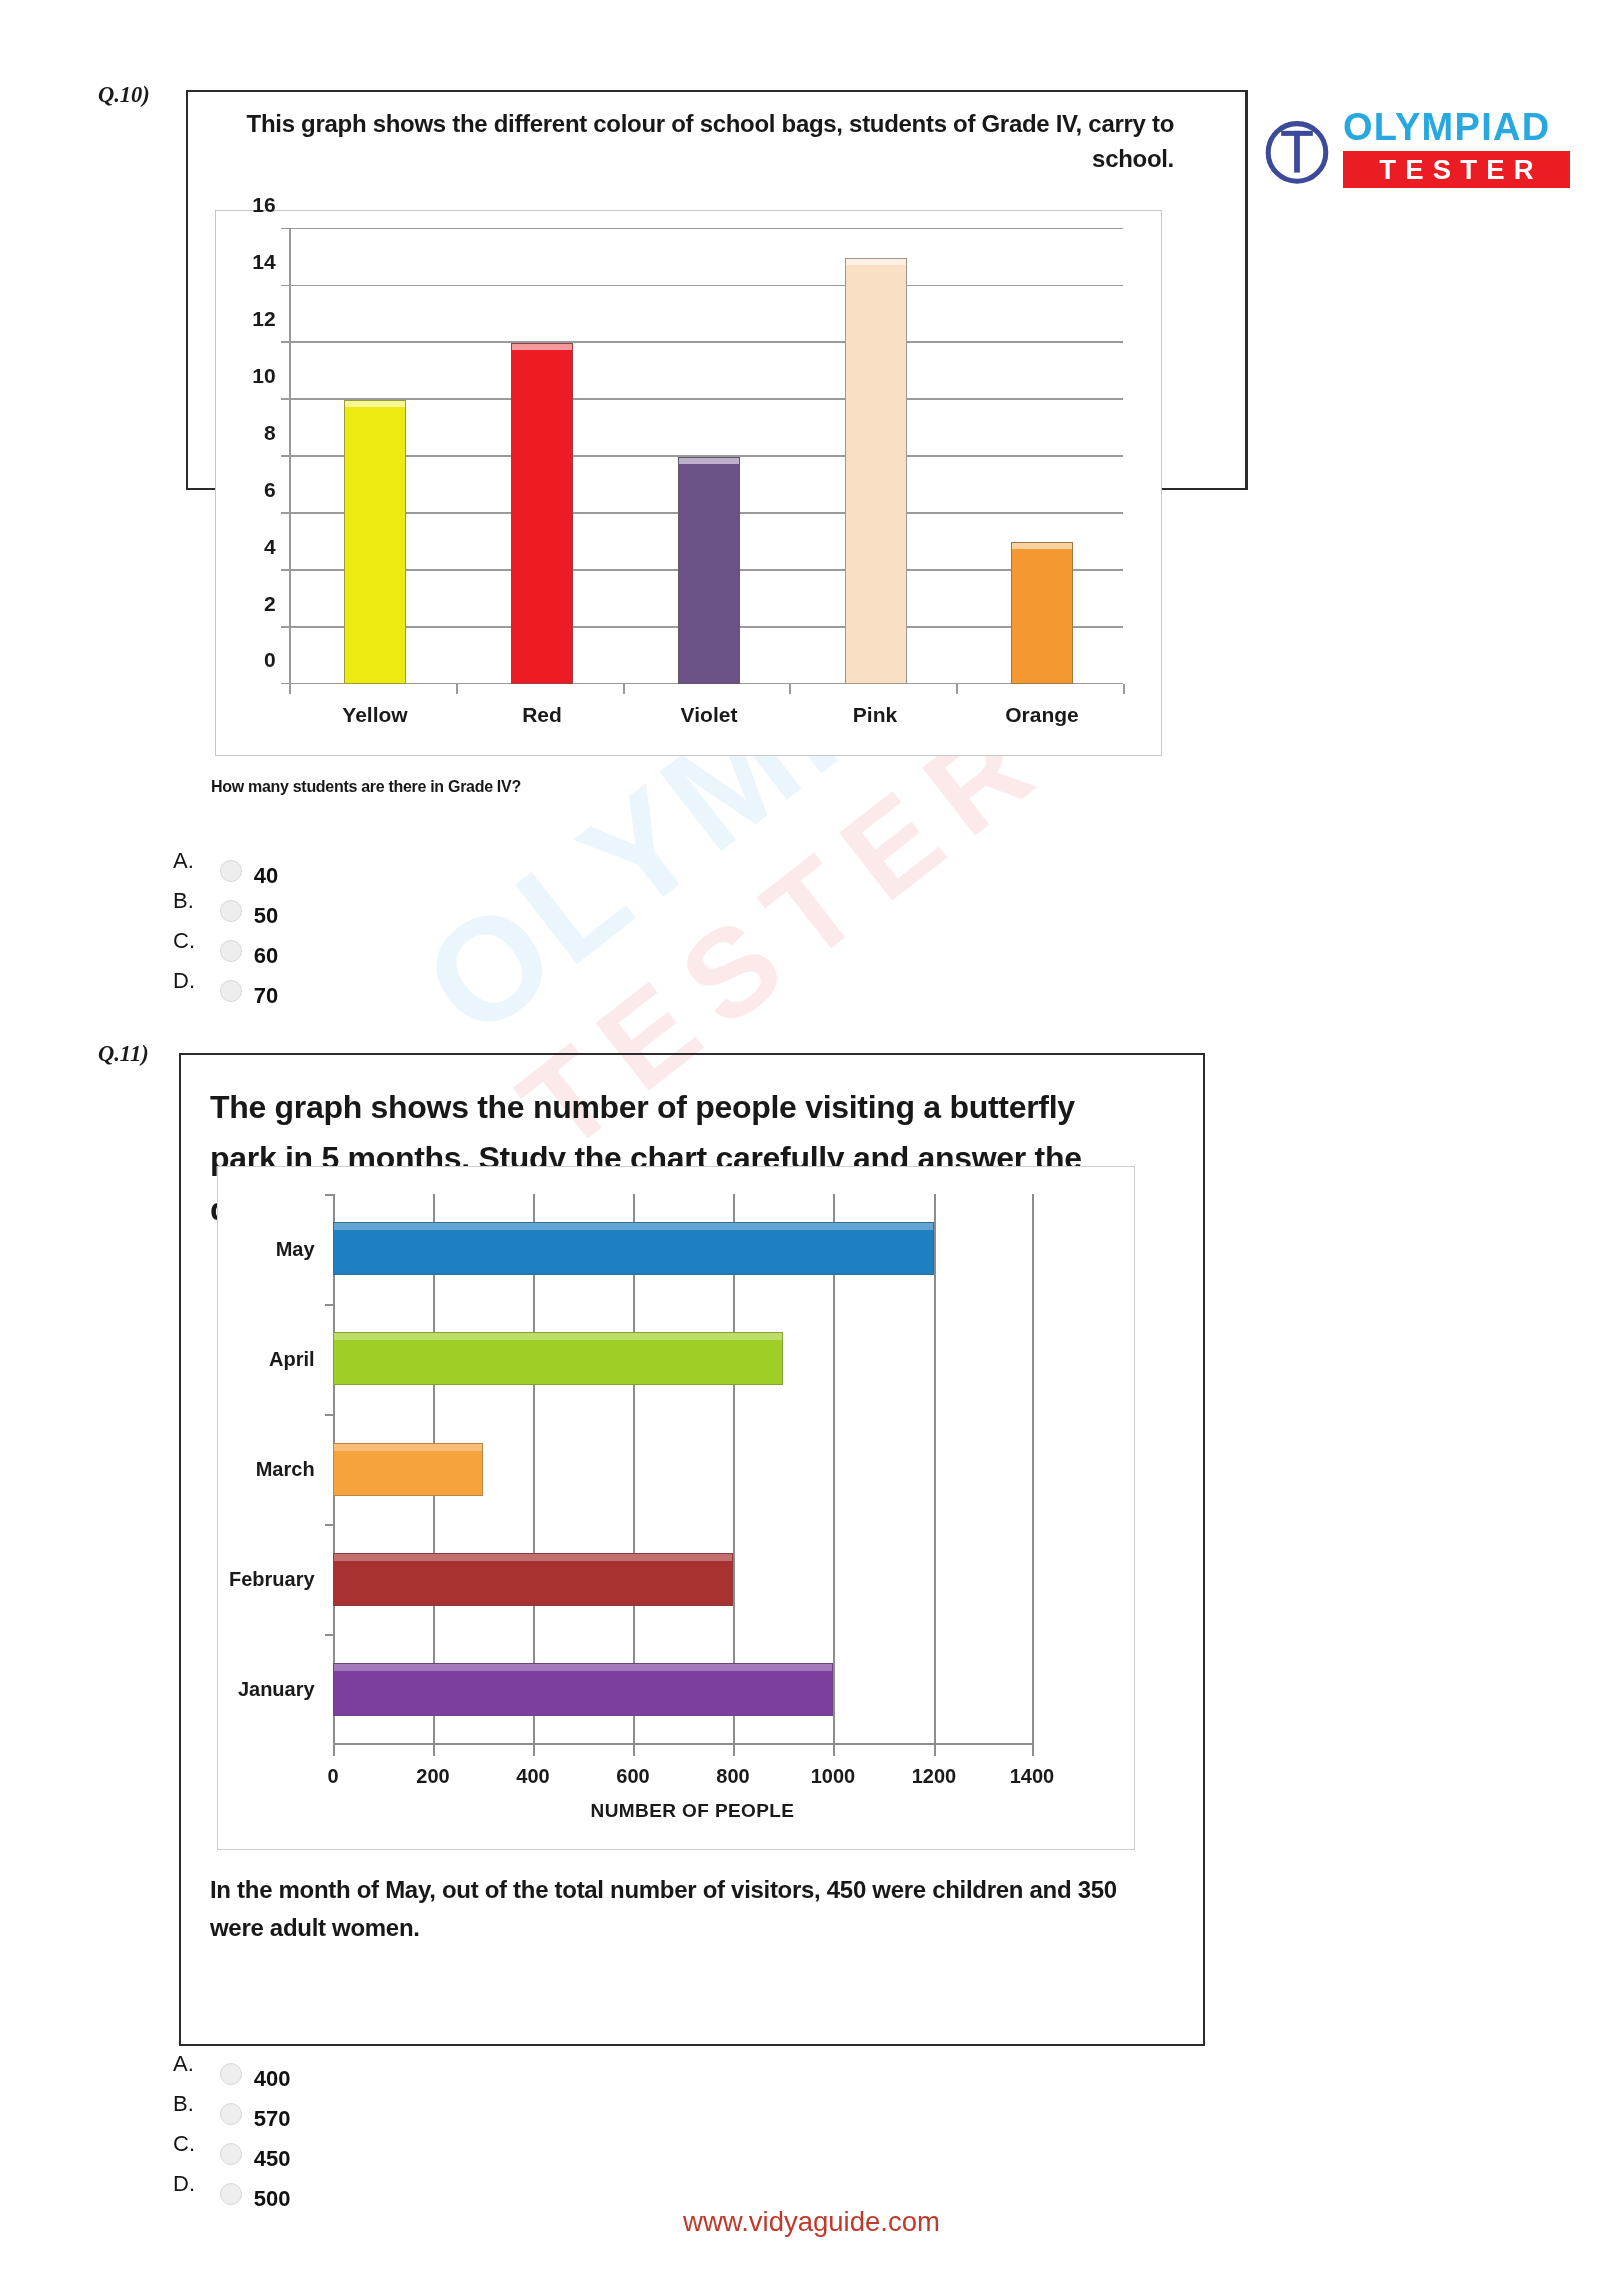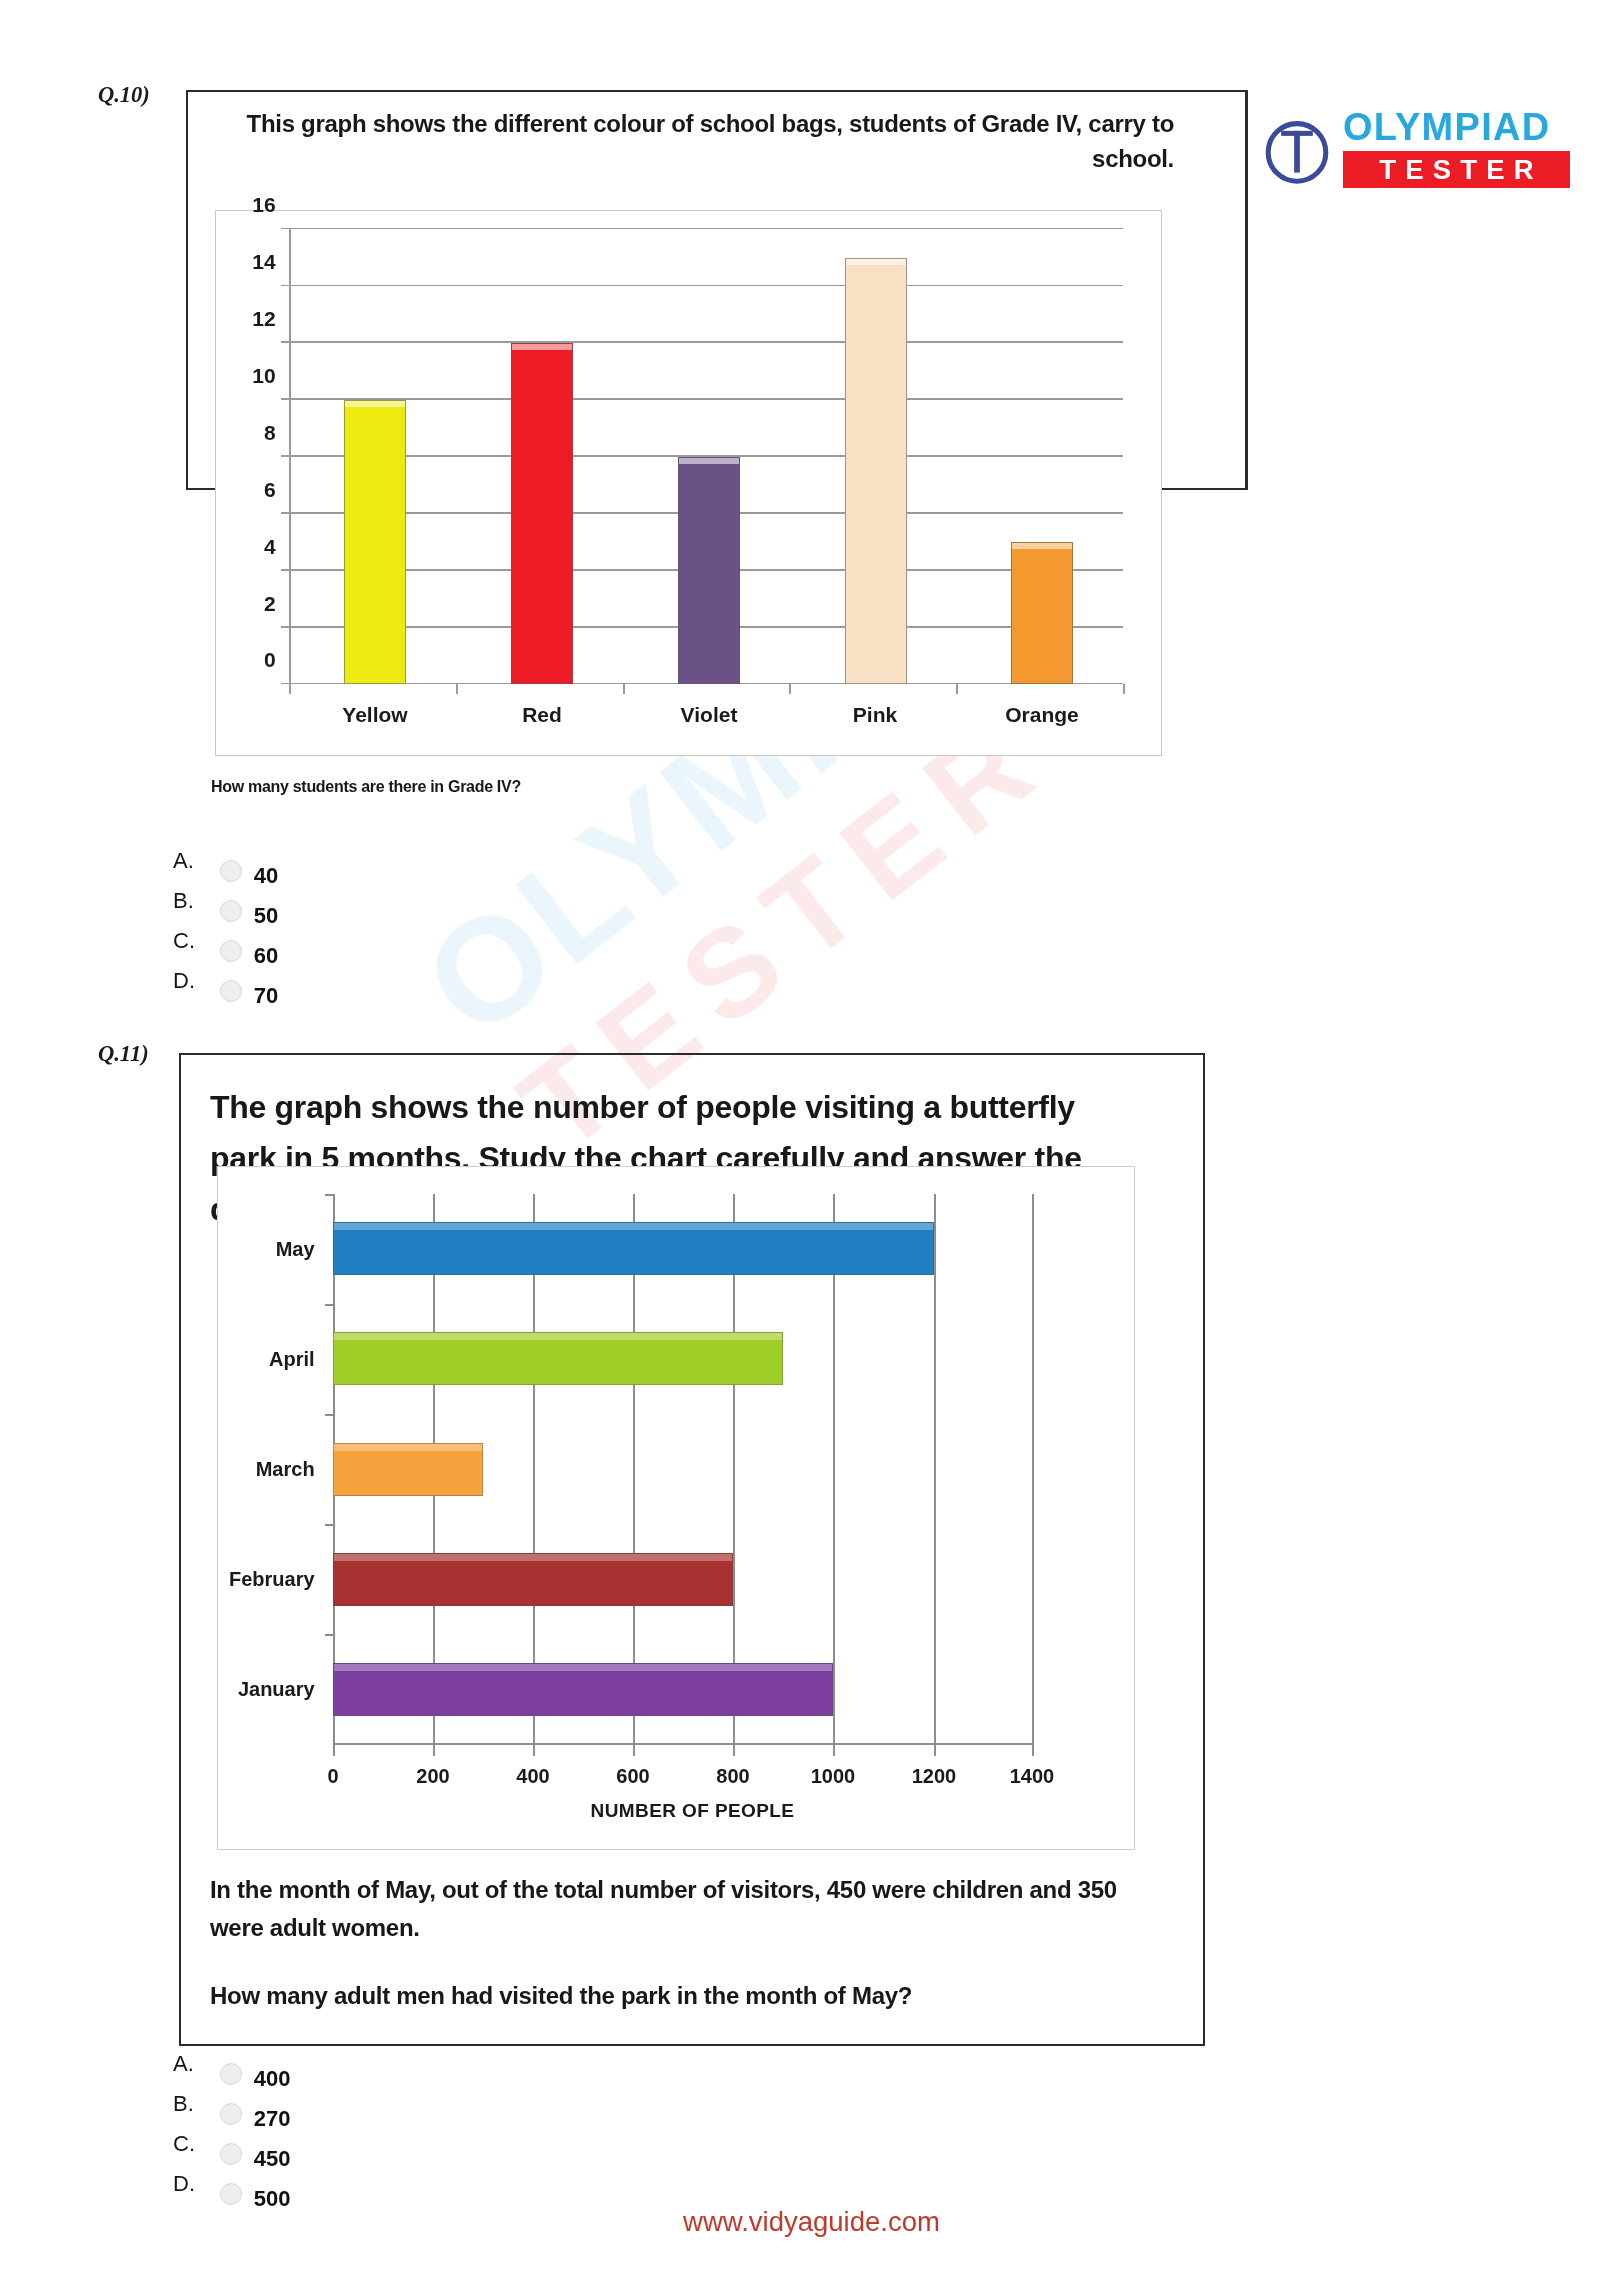--- a/index.html
+++ b/index.html
@@ -401,32 +401,31 @@
       <div class="c2-xlab" style="left:400px;">800</div>
       <div class="c2-xlab" style="left:500px;">1000</div>
       <div class="c2-xlab" style="left:601px;">1200</div>
       <div class="c2-xlab" style="left:699px;">1400</div>
 
       <div id="c2-axis-title">NUMBER OF PEOPLE</div>
     </div>
   </div>
 
   <div class="qtext" id="q11-note">In the month of May, out of the total number of visitors, 450 were children and 350 were adult women.</div>
-  <div class="qtext" id="q11-question">How many adult men had visited the park in the month of May?</div>
 
   <div class="options" style="left:173px; top:2054px;">
     <div class="opt-row">
       <span class="opt-letter">A.</span>
       <span class="opt-radio"></span>
       <span class="opt-text">400</span>
     </div>
     <div class="opt-row">
       <span class="opt-letter">B.</span>
       <span class="opt-radio"></span>
-      <span class="opt-text">270</span>
+      <span class="opt-text">570</span>
     </div>
     <div class="opt-row">
       <span class="opt-letter">C.</span>
       <span class="opt-radio"></span>
       <span class="opt-text">450</span>
     </div>
     <div class="opt-row">
       <span class="opt-letter">D.</span>
       <span class="opt-radio"></span>
       <span class="opt-text">500</span>

